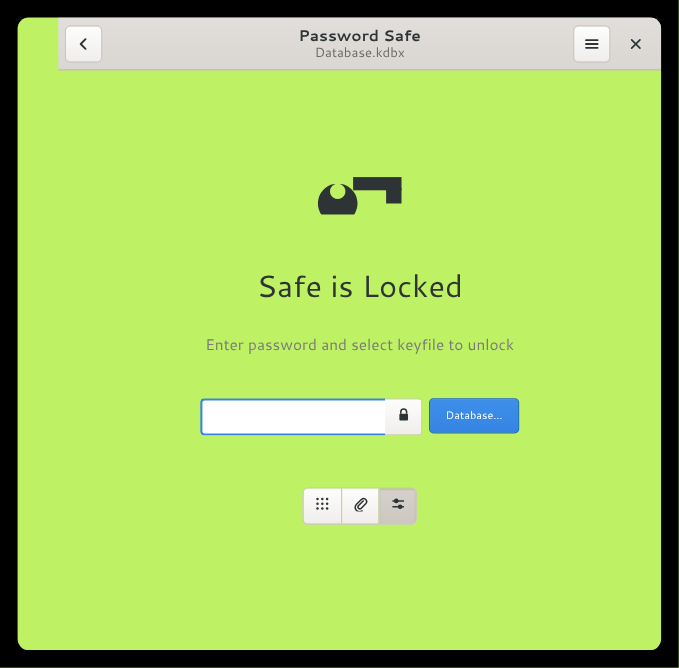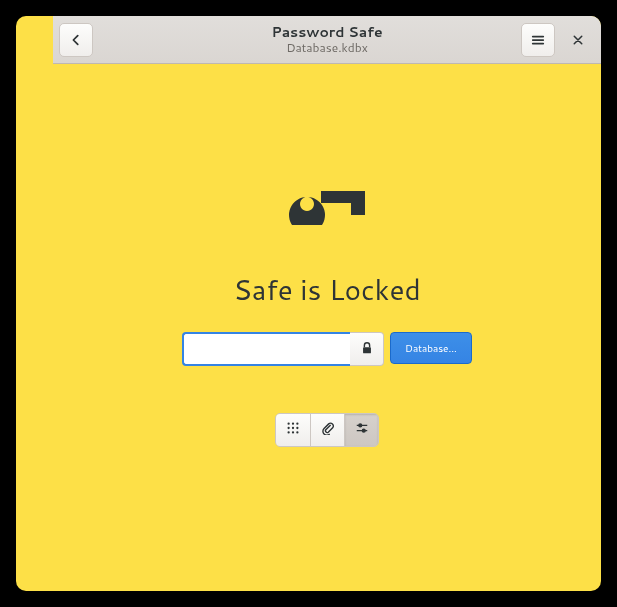--- a/index.html
+++ b/index.html
@@ -9,21 +9,21 @@
     background: #000;
     display: flex;
     align-items: center;
     justify-content: center;
     width: 617px;
     height: 607px;
   }
   .window {
     width: 585px;
     height: 575px;
-    background: #fde047;
+    background: #bef264;
     border-radius: 10px;
     overflow: hidden;
     display: flex;
     flex-direction: column;
     box-shadow: 0 2px 8px rgba(0,0,0,0.3);
     padding-left: 37px;
   }
   .headerbar {
     height: 48px;
     background: linear-gradient(to bottom, #e1dedb 0%, #dad6d2 100%);
@@ -220,20 +220,21 @@
       <svg width="96" height="56" viewBox="0 0 96 56">
         <g fill="#2e3436">
           <path d="M28 28 a18 18 0 1 0 0.001 0 M28 28 a7 7 0 1 1 -0.001 0" fill-rule="evenodd"></path>
           <rect x="42" y="22" width="44" height="12"></rect>
           <rect x="72" y="32" width="14" height="14"></rect>
         </g>
       </svg>
     </div>
 
     <div class="lock-title">Safe is Locked</div>
+    <div class="lock-subtitle">Enter password and select keyfile to unlock</div>
 
     <div class="unlock-row">
       <div class="pw-group">
         <input type="password" class="pw-input" value="" style="">
         <div class="pw-toggle">
           <span>
             <svg width="14" height="14" viewBox="0 0 16 16">
               <path d="M5 7V5a3 3 0 0 1 6 0v2" fill="none" stroke="currentColor" stroke-width="1.6"></path>
               <rect x="3.5" y="7" width="9" height="7" rx="1" fill="currentColor"></rect>
             </svg>

